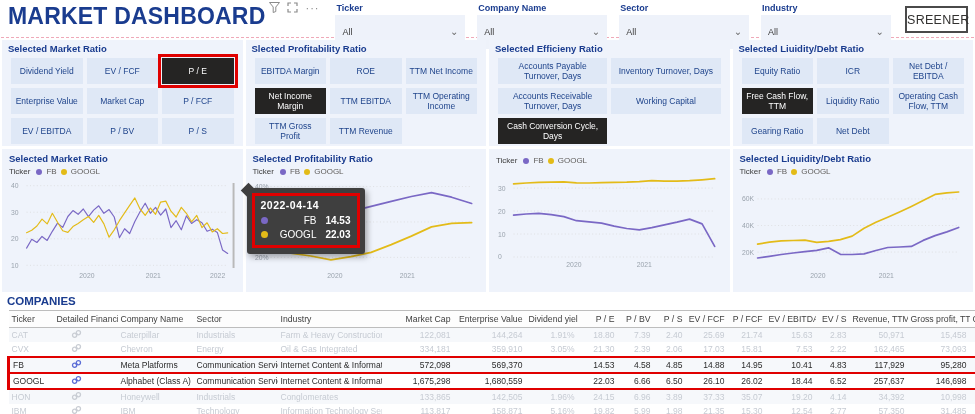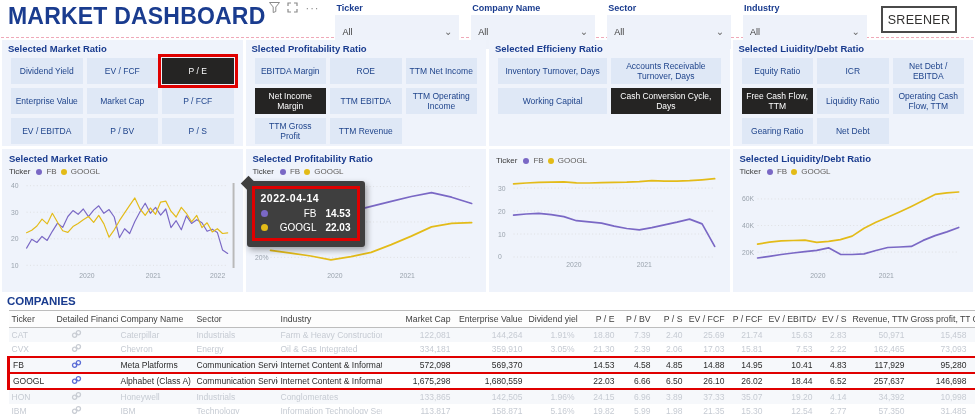--- a/index.html
+++ b/index.html
@@ -14,42 +14,42 @@
   .title-wrap { display:flex; align-items:flex-start; }
   .page-title { font-size:23px; font-weight:bold; color:#1A3C8F; margin:0; line-height:28px; letter-spacing:.2px; white-space:nowrap; }
   .visual-icons { display:flex; align-items:center; gap:7px; margin:0 0 0 4px; color:#8a8a8a; }
   .visual-icons svg { display:block; }
   .more-options { font-size:11px; color:#8a8a8a; line-height:6px; letter-spacing:1px; }
   .slicer-bar { display:flex; flex:1; gap:12px; margin-left:16px; padding-top:1px; }
   .slicer { flex:1; min-width:0; }
   .slicer-label { font-size:9px; font-weight:bold; color:#1A3C8F; margin:0 0 2px 1px; }
   .slicer-box { height:34px; background:#EEF2FA; display:flex; align-items:center; justify-content:space-between; padding:0 7px; font-size:9px; color:#3b3b3b; cursor:pointer; }
   .chevron-down { color:#6a6a6a; font-size:10px; line-height:8px; }
-  .screener-button { width:76px; height:27px; margin:4px 13px 0 14px; background:#fff; border:2px solid #4a4a4a; font-size:12.5px; color:#323130; font-family:"Liberation Sans",sans-serif; letter-spacing:.3px; cursor:pointer; padding:0; }
+  .screener-button { width:63px; height:27px; margin:4px 2px 0 14px; background:#fff; border:2px solid #4a4a4a; font-size:12.5px; color:#323130; font-family:"Liberation Sans",sans-serif; letter-spacing:.3px; cursor:pointer; padding:0; }
   .red-guide { border-top:1px dashed #efa9b8; margin:0 1px 2px 1px; height:0; }
   
   .panels-row { display:flex; gap:3px; padding:0 2px; height:106px; }
   .panel { background:#EFF3FB; flex:1; padding:3px 9px 5px 9px; min-width:0; }
   .panel-title { font-size:9.5px; font-weight:bold; color:#1A3C8F; margin:0 0 4px -3px; white-space:nowrap; }
   .btn-grid { display:grid; gap:4px; }
   .btn-grid.cols-3 { grid-template-columns:repeat(3,1fr); }
   .btn-grid.cols-2 { grid-template-columns:repeat(2,1fr); }
   .ratio-btn { background:#DFE8F6; color:#20458C; font-size:8.5px; line-height:1.2; display:flex; align-items:center; justify-content:center; text-align:center; min-height:26px; padding:1px 4px; cursor:pointer; }
   .ratio-btn.selected { background:#252423; color:#fff; }
   .ratio-btn.annotated { outline:3px solid #E00000; outline-offset:1px; position:relative; z-index:2; }
   
   .charts-row { display:flex; gap:3px; padding:0 2px; height:143px; margin-top:3px; }
   .chart-panel { background:#EFF3FB; flex:1; padding:4px 7px 2px 7px; position:relative; min-width:0; }
   .chart-title { font-size:9.5px; font-weight:bold; color:#1A3C8F; white-space:nowrap; }
   .legend { display:flex; align-items:center; gap:4px; font-size:8px; color:#605E5C; margin:3px 0 1px 0; }
   .legend .legend-title { color:#3b3b3b; margin-right:2px; }
   .dot { width:6px; height:6px; border-radius:50%; display:inline-block; flex:none; }
   svg.chart { display:block; width:100%; height:104px; }
   
-  .chart-tooltip { position:absolute; left:1px; top:32px; width:118px; background:#3F3F3F; border-radius:3px; padding:5px 5px 6px 5px; z-index:6; box-shadow:2px 3px 6px rgba(0,0,0,.35); }
+  .chart-tooltip { position:absolute; left:1px; top:39px; width:118px; background:#3F3F3F; border-radius:3px; padding:5px 5px 6px 5px; z-index:6; box-shadow:2px 3px 6px rgba(0,0,0,.35); }
   .tooltip-arrow { position:absolute; left:-4px; top:-3px; width:11px; height:11px; background:#3F3F3F; transform:rotate(45deg); }
   .tooltip-redbox { border:3px solid #E00000; padding:3px 6px 5px 6px; position:relative; }
   .tooltip-date { color:#fff; font-weight:bold; font-size:10.5px; letter-spacing:.5px; margin-bottom:4px; }
   .t-row { display:flex; align-items:center; font-size:10px; color:#fff; margin-top:3px; }
   .t-row .dot { width:7px; height:7px; margin-right:5px; }
   .t-name { flex:1; text-align:right; margin-right:9px; }
   .t-val { font-weight:bold; }
   
   .companies { padding:3px 5px 0 7px; }
   .companies-title { font-size:11.5px; font-weight:bold; color:#1A3C8F; margin:0 0 3px 0; }
@@ -141,20 +141,21 @@
           <div class="ratio-btn selected">Net Income Margin</div>
           <div class="ratio-btn">TTM EBITDA</div>
           <div class="ratio-btn">TTM Operating Income</div>
           <div class="ratio-btn">TTM Gross Profit</div>
           <div class="ratio-btn">TTM Revenue</div>
         </div>
       </div>
       <div class="panel">
         <div class="panel-title">Selected Efficieny Ratio</div>
         <div class="btn-grid cols-2">
+          <div class="ratio-btn">Accounts Payable Turnover, Days</div>
           <div class="ratio-btn">Inventory Turnover, Days</div>
           <div class="ratio-btn">Accounts Receivable Turnover, Days</div>
           <div class="ratio-btn">Working Capital</div>
           <div class="ratio-btn selected">Cash Conversion Cycle, Days</div>
         </div>
       </div>
       <div class="panel">
         <div class="panel-title">Selected Liuidity/Debt Ratio</div>
         <div class="btn-grid cols-3">
           <div class="ratio-btn">Equity Ratio</div>

